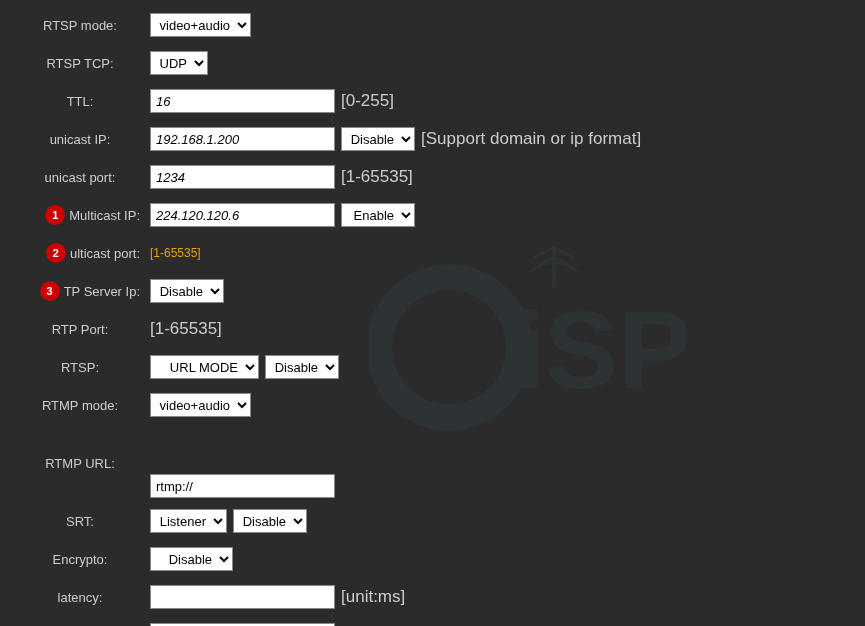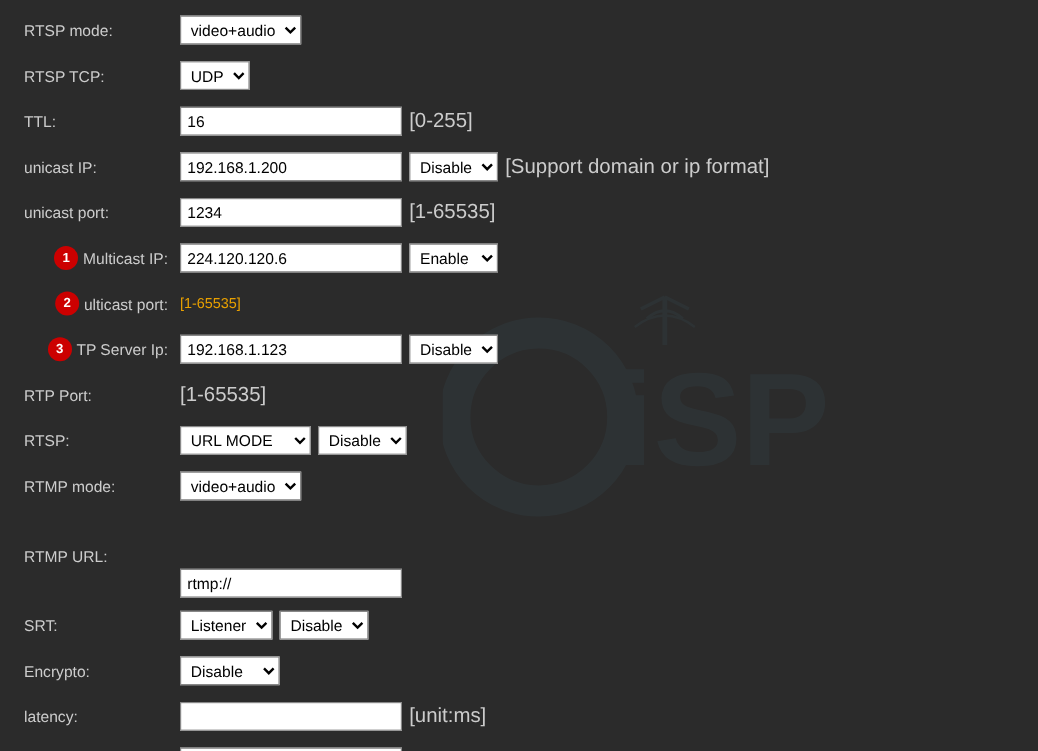--- a/index.html
+++ b/index.html
@@ -35,21 +35,21 @@
     }
 
     .form-row {
       display: flex;
       align-items: center;
       margin-bottom: 8px;
       min-height: 30px;
     }
 
     .form-label {
-      text-align: left;
+      text-align: center;
       width: 130px;
       padding-right: 10px;
       color: #ccc;
       font-size: 13px;
       flex-shrink: 0;
     }
 
     .form-controls {
       display: flex;
       align-items: center;
@@ -67,20 +67,21 @@
     }
 
     select {
       background-color: #fff;
       border: 1px solid #888;
       color: #000;
       padding: 2px 4px;
       font-size: 13px;
       height: 24px;
       cursor: pointer;
+      text-align: right;
     }
 
     .hint-text {
       color: #ccc;
       font-size: 17px;
     }
 
     .hint-orange {
       color: #e8a000;
       font-size: 12px;
@@ -98,21 +99,21 @@
       font-size: 11px;
       font-weight: bold;
       flex-shrink: 0;
     }
 
     .row-with-badge {
       display: flex;
       align-items: center;
       gap: 4px;
     }
-    .input-medium { width: 185px; }
+    .input-medium { width: 185px; font-style: italic; }
     .input-url { width: 185px; margin-top: 46px; }
     .input-listen { width: 185px; }
     .input-latency { width: 185px; }
   </style>
 </head>
 <body>
 
 <div class="watermark">
   <div style="position:relative;">
     <svg width="320" height="200" viewBox="0 0 320 200" xmlns="http://www.w3.org/2000/svg" opacity="0.5">
@@ -204,21 +205,20 @@
       <span class="hint-orange">[1-65535]</span>
     </div>
   </div>
 
   <div class="form-row">
     <div class="row-with-badge" style="width:130px; justify-content:flex-end; padding-right:10px;">
       <span class="badge">3</span>
       <span>TP Server Ip:</span>
     </div>
     <div class="form-controls">
-      <input type="text" class="input-medium" value="192.168.1.123" style="">
       <select>
         <option>Disable</option>
         <option>Enable</option>
       </select>
     </div>
   </div>
 
   <div class="form-row">
     <div class="form-label">RTP Port:</div>
     <div class="form-controls">

